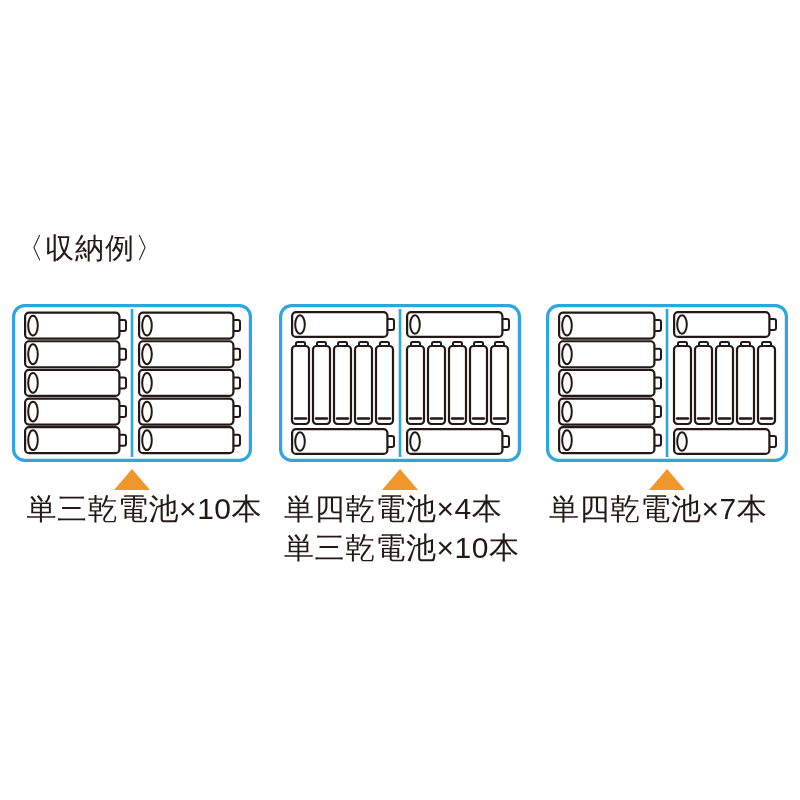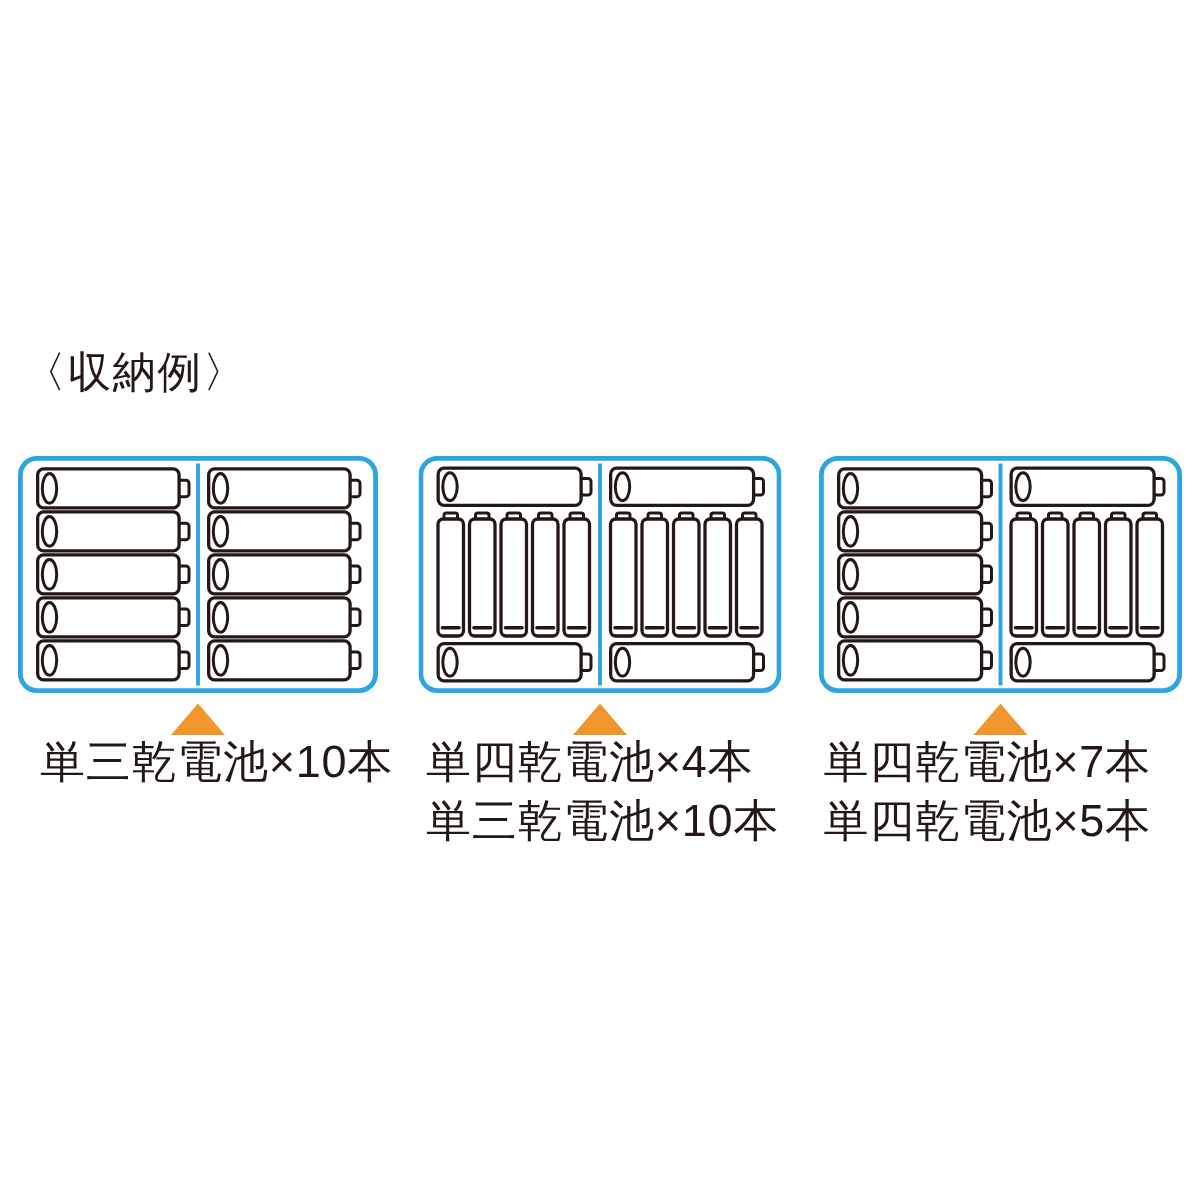--- a/index.html
+++ b/index.html
@@ -174,16 +174,15 @@
 
   <div class="label label-center" style="left:12px;width:250px">
     <div>単三乾電池×10本</div>
   </div>
   <div class="label" style="left:284px">
     <div>単四乾電池×4本</div>
     <div>単三乾電池×10本</div>
   </div>
   <div class="label" style="left:549px">
     <div>単四乾電池×7本</div>
-    <div>単四乾電池×5本</div>
   </div>
 
 </div>
 
 </body></html>

